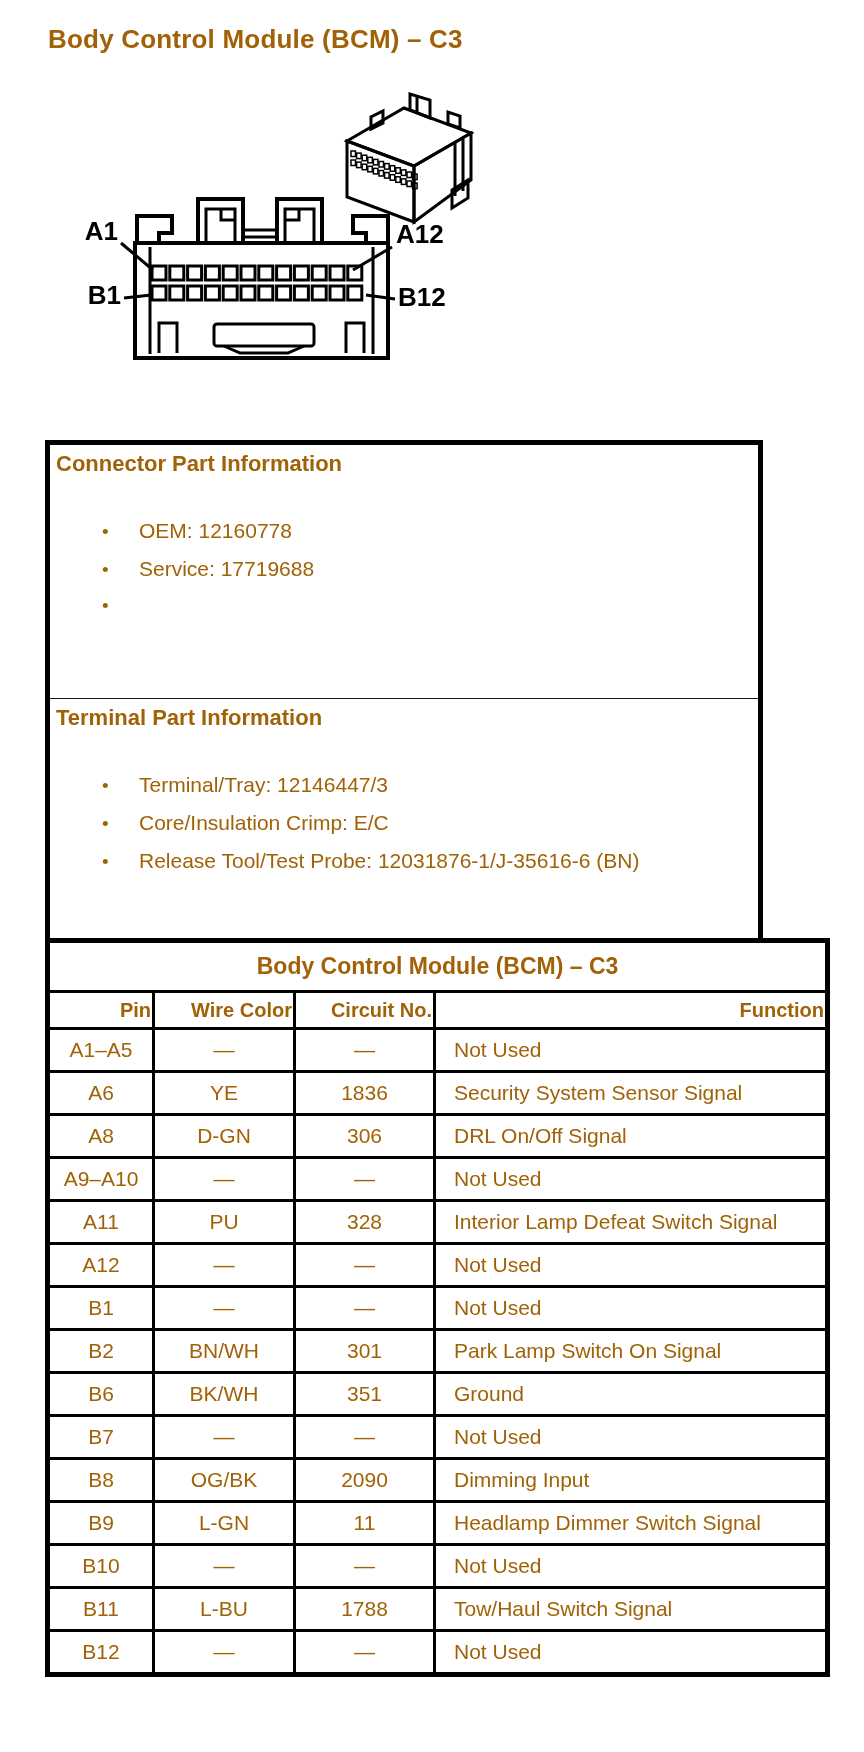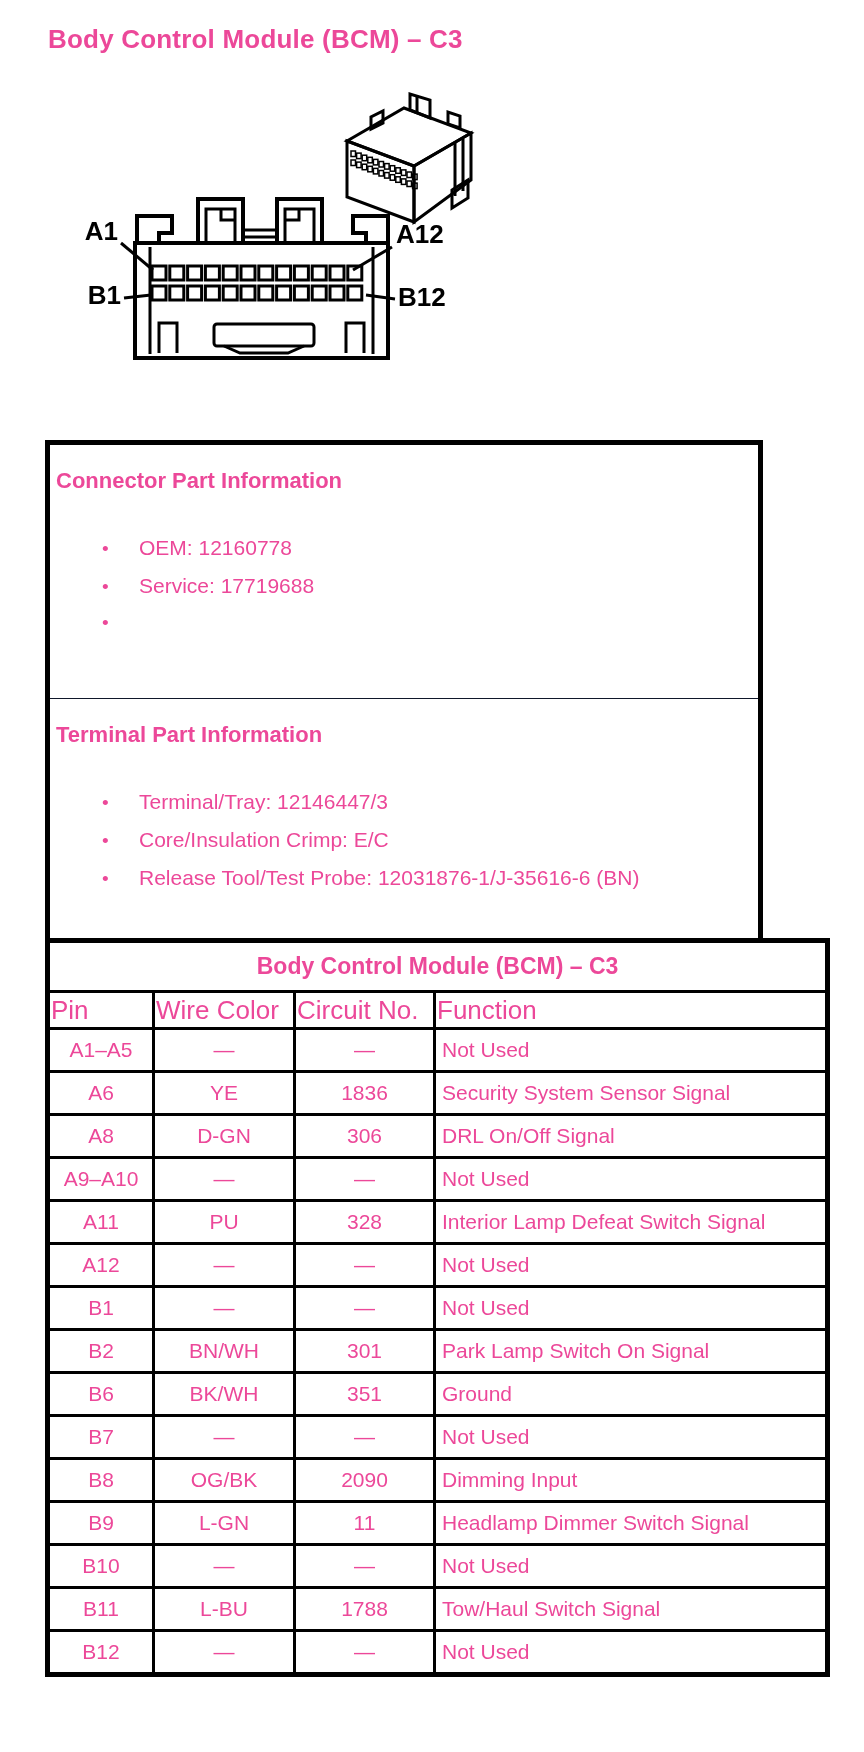--- a/index.html
+++ b/index.html
@@ -1,37 +1,37 @@
 <!DOCTYPE html>
 <html><head>
 <meta charset="utf-8">
 <style>
   html,body{margin:0;padding:0;background:#fff;}
   .page{position:relative;width:864px;height:1752px;background:#fff;overflow:hidden;
-        font-family:"Liberation Sans",sans-serif;color:#ec4899;}
+        font-family:"Liberation Sans",sans-serif;color:#a16207;}
   .title{position:absolute;left:48px;top:24px;margin:0;font-size:26px;font-weight:bold;letter-spacing:0.2px;}
   .diagram{position:absolute;left:0;top:80px;}
   .diagram .ink{stroke:#000;fill:none;}
   .diagram text{font-family:"Liberation Sans",sans-serif;font-weight:bold;font-size:26px;fill:#000;}
   .infobox{position:absolute;left:45px;top:440px;width:718px;border:5px solid #000;box-sizing:border-box;background:#fff;}
-  .info-section{height:253px;box-sizing:border-box;padding:23px 8px 0 6px;}
+  .info-section{height:253px;box-sizing:border-box;padding:6px 8px 0 6px;}
   .info-section.terminal{border-top:1px solid #0f172a;}
   .info-section h2{margin:0;font-size:22px;font-weight:bold;}
   .info-section ul{list-style:none;margin:42px 0 0 0;padding:0;}
   .info-section li{display:flex;align-items:baseline;margin-bottom:14px;font-size:21px;}
   .bullet{display:inline-block;width:37px;padding-left:46px;font-size:19px;}
   .pintable{position:absolute;left:45px;top:938px;width:780px;border-collapse:collapse;
             border:5px solid #000;table-layout:fixed;background:#fff;}
   .pintable th,.pintable td{border:3px solid #000;overflow:hidden;white-space:nowrap;}
   .pintable .tabletitle{height:45px;font-size:23px;font-weight:bold;text-align:center;}
-  .pintable thead th{font-size:26px;font-weight:normal;text-align:left;}
+  .pintable thead th{font-size:20px;font-weight:bold;text-align:right;}
   .pintable thead tr.cols th{height:32px;}
   .pintable td{height:38px;font-size:21px;}
   .pintable td.ctr{text-align:center;}
-  .pintable td.fn{text-align:left;padding-left:6px;}
+  .pintable td.fn{text-align:left;padding-left:18px;}
 </style>
 </head>
 <body>
 
 <div class="page">
 
   <h1 class="title">Body Control Module (BCM) – C3</h1>
 
   <svg class="diagram" width="864" height="300" viewBox="0 80 864 300">
 

